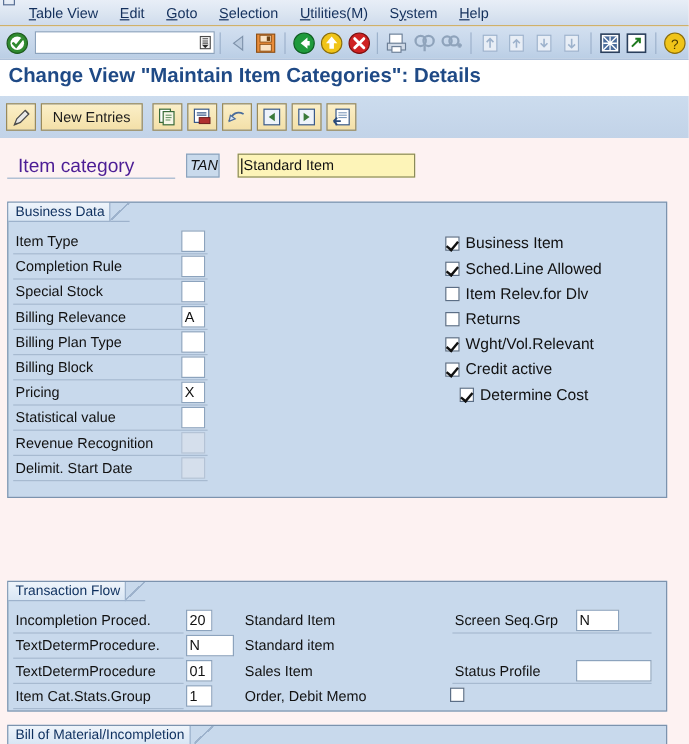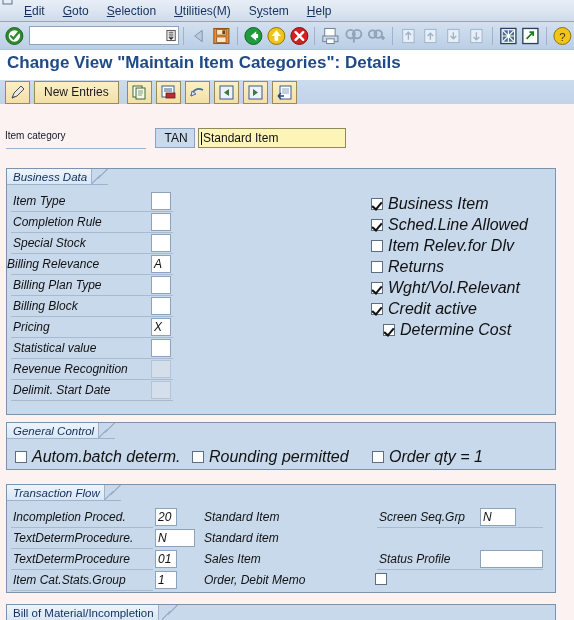--- a/index.html
+++ b/index.html
@@ -57,61 +57,61 @@
     background: #ffffff;
   }
   .page-title {
     position: absolute; left: 7px; top: 3px;
     font-size: 17px; font-weight: bold; color: #1f4a86;
     letter-spacing: 0px; white-space: nowrap;
   }
 
   
   .apptoolbar {
-    position: absolute; top: 80px; left: 0; width: 574px; height: 24px;
+    position: absolute; top: 80px; left: 0; width: 574px; height: 35px;
     background: linear-gradient(to bottom, #ccdcee 0%, #c2d3e8 100%);
     display: flex; align-items: center; padding-left: 5px;
   }
   .app-btn {
     height: 23px; background: linear-gradient(to bottom,#fbefc8 0%, #f3e0a8 100%);
     border: 1px solid #9a8a5a; display: flex; align-items: center;
     justify-content: center; margin-right: 4px; padding: 0 4px;
     font-size: 12px; color: #1a1a1a; cursor: default;
   }
   .app-btn.icononly { width: 25px; padding: 0; }
   .app-btn.new-entries { padding: 0 9px; font-size: 12px; }
   .app-gap { width: 4px; }
 
   
   .itemcat-row { position: absolute; top: 126px; left: 0; width: 574px; height: 26px; }
   .itemcat-label {
-    position: absolute; left: 5px; top: 4px; font-size: 10px; color: #0f172a;
+    position: absolute; left: 15px; top: 4px; font-size: 16px; color: #4c1d95;
   }
   .itemcat-underline {
     position: absolute; left: 6px; top: 22px; width: 140px; height: 1px; background: #9fb4cc;
   }
   .fld {
     position: absolute; border: 1px solid #8ca3bd;
     font-size: 12px; color: #111; padding-left: 2px;
     display: flex; align-items: center; background: #ffffff;
     font-family: "Liberation Sans", sans-serif;
   }
   .fld.readonly { background: #c9daec; border-color: #8ca3bd; }
   .fld.disabled { background: #d5dfec; border-color: #b4c3d6; }
   .fld.focused { background: #fdf4b8; border-color: #8a8a5a; }
   .caret {
     display: inline-block; width: 1px; height: 13px; background: #000; margin-right: 1px;
   }
-  #itemcat-key { left: 155px; top: 128px; width: 40px; height: 20px; justify-content: center; }
+  #itemcat-key { left: 155px; top: 128px; width: 28px; height: 20px; justify-content: center; font-style: italic; }
   #itemcat-desc { left: 198px; top: 128px; width: 148px; height: 20px; }
 
   
   .panel {
     position: absolute; left: 6px; width: 550px;
-    background: #c8d9ec; border: 1px solid #7c93ae; font-style: italic;
+    background: #c8d9ec; border: 1px solid #7c93ae;
   }
   .sect-head {
     position: absolute; left: 0; top: 0; height: 16px;
     display: flex; align-items: center;
     background: linear-gradient(to bottom,#eef4fb 0%, #d9e6f4 100%);
     border-bottom: 1px solid #9db2cc; border-right: 1px solid #9db2cc;
     padding: 0 4px 0 6px; font-size: 11.5px; color: #0d2f5e; white-space: nowrap;
   }
   .sect-slash {
     position: absolute; top: 0; height: 16px; width: 16px;
@@ -127,39 +127,40 @@
     width: 12px; height: 12px; background: #ffffff; border: 1px solid #5b6e86;
     display: inline-block; position: relative; flex: 0 0 auto;
   }
   .cbox.checked::after {
     content: "";
     position: absolute; left: 2px; top: 1px;
     width: 4px; height: 8px;
     border: solid #111; border-width: 0 2px 2px 0;
     transform: rotate(40deg);
   }
-  .cblabel { margin-left: 5px; font-size: 16px; color: #111; white-space: nowrap; }
+  .cblabel { margin-left: 5px; font-size: 13px; color: #111; white-space: nowrap; }
 
   
   .panel-cut {
     position: absolute; left: 6px; width: 550px; height: 18px;
     background: #c8d9ec; border: 1px solid #7c93ae; overflow: hidden;
   }
 </style>
 </head>
 <body>
 
 <div id="app">
 
   <div class="menubar">
     <svg class="menu-corner-icon" viewBox="0 0 14 12">
       <rect x="1" y="2" width="9" height="8" fill="none" stroke="#5a7196" stroke-width="1"></rect>
       <path d="M10 2 L13 0" stroke="#5a7196" stroke-width="1" fill="none"></path>
     </svg>
     <div class="menu-items">
+      <div class="menu-item"><u>T</u><span id="m0">able View</span></div>
       <div class="menu-item"><u>E</u><span id="m1">dit</span></div>
       <div class="menu-item"><u>G</u><span id="m2">oto</span></div>
       <div class="menu-item"><u>S</u><span id="m3">election</span></div>
       <div class="menu-item"><u>U</u><span id="m4">tilities(M)</span></div>
       <div class="menu-item"><span id="m5a">S</span><u>y</u><span id="m5b">stem</span></div>
       <div class="menu-item"><u>H</u><span id="m6">elp</span></div>
     </div>
   </div>
 
   <div class="systembar">
@@ -345,21 +346,21 @@
         <div class="flabel" style="left: 6px; top: 46px;">Completion Rule</div>
         <div class="fline" style="left: 4px; top: 63px; width: 162px;"></div>
         <div class="fld" style="left: 144px; top: 44px; width: 20px; height: 18px; position: absolute;">
           <span></span>
         </div>
         <div class="flabel" style="left: 6px; top: 67px;">Special Stock</div>
         <div class="fline" style="left: 4px; top: 84px; width: 162px;"></div>
         <div class="fld" style="left: 144px; top: 65px; width: 20px; height: 18px; position: absolute;">
           <span></span>
         </div>
-        <div class="flabel" style="left: 0; top: 88px;">Billing Relevance</div>
+        <div class="flabel" style="left: 6px; top: 88px;">Billing Relevance</div>
         <div class="fline" style="left: 4px; top: 105px; width: 162px;"></div>
         <div class="fld" style="left: 144px; top: 86px; width: 20px; height: 18px; position: absolute;">
           <span>A</span>
         </div>
         <div class="flabel" style="left: 6px; top: 109px;">Billing Plan Type</div>
         <div class="fline" style="left: 4px; top: 126px; width: 162px;"></div>
         <div class="fld" style="left: 144px; top: 107px; width: 20px; height: 18px; position: absolute;">
           <span></span>
         </div>
         <div class="flabel" style="left: 6px; top: 130px;">Billing Block</div>
@@ -413,40 +414,20 @@
           <span class="cbox checked"></span>
           <span class="cblabel">Credit active</span>
         </div>
         <div class="cbrow" style="left: 364px; top: 152px; padding-left: 12px;">
           <span class="cbox checked"></span>
           <span class="cblabel">Determine Cost</span>
         </div>
       </div>
   </div>
 
-  <div class="panel" id="panel-general" style="top:422px; height:48px;">
-    <div class="sect-head">
-      <span>General Control</span>
-    </div>
-    <div class="sect-slash" id="gc-slash" style="left: 92px;"></div>
-    <div id="gc-checks">
-        <div class="cbrow" style="left: 8px; top: 25px;">
-          <span class="cbox"></span>
-          <span class="cblabel">Autom.batch determ.</span>
-        </div>
-        <div class="cbrow" style="left: 185px; top: 25px;">
-          <span class="cbox"></span>
-          <span class="cblabel">Rounding permitted</span>
-        </div>
-        <div class="cbrow" style="left: 365px; top: 25px;">
-          <span class="cbox"></span>
-          <span class="cblabel">Order qty = 1</span>
-        </div>
-      </div>
-  </div>
 
   <div class="panel" id="panel-trans" style="top:484px; height:109px;">
     <div class="sect-head">
       <span>Transaction Flow</span>
     </div>
     <div class="sect-slash" id="tf-slash" style="left: 98px;"></div>
     <div id="tf-left">
         <div class="flabel" style="left: 6px; top: 25px;">Incompletion Proced.</div>
         <div class="fline" style="left: 4px; top: 42px; width: 142px;"></div>
         <div class="fld" style="position: absolute; left: 148px; top: 23px; width: 22px; height: 18px;">

